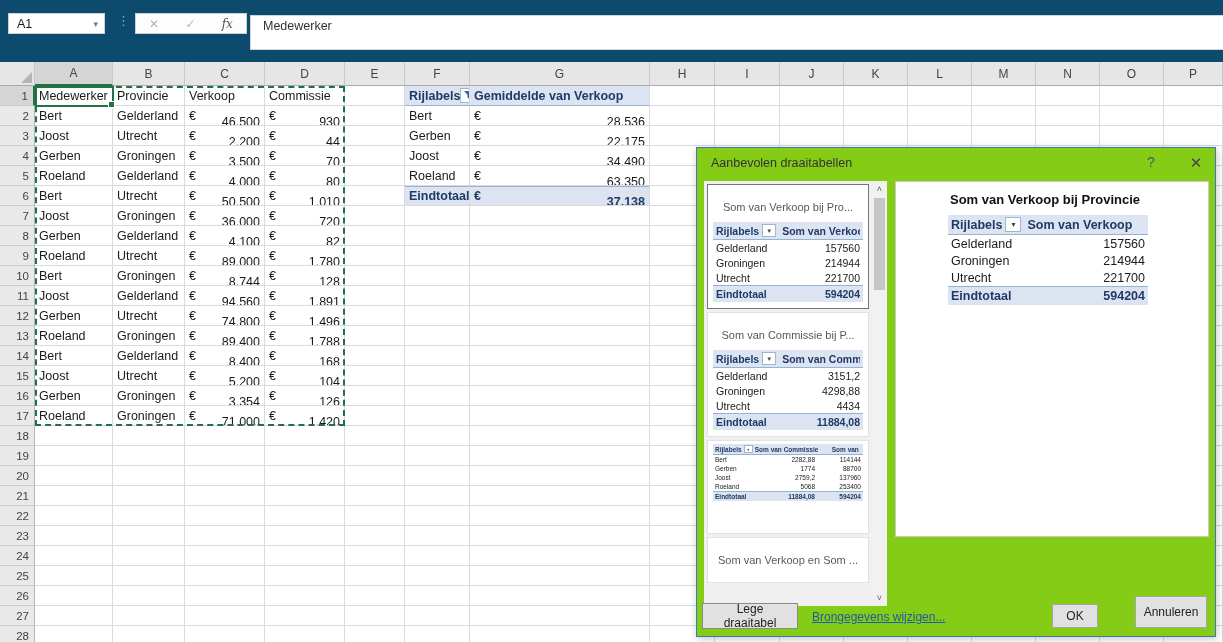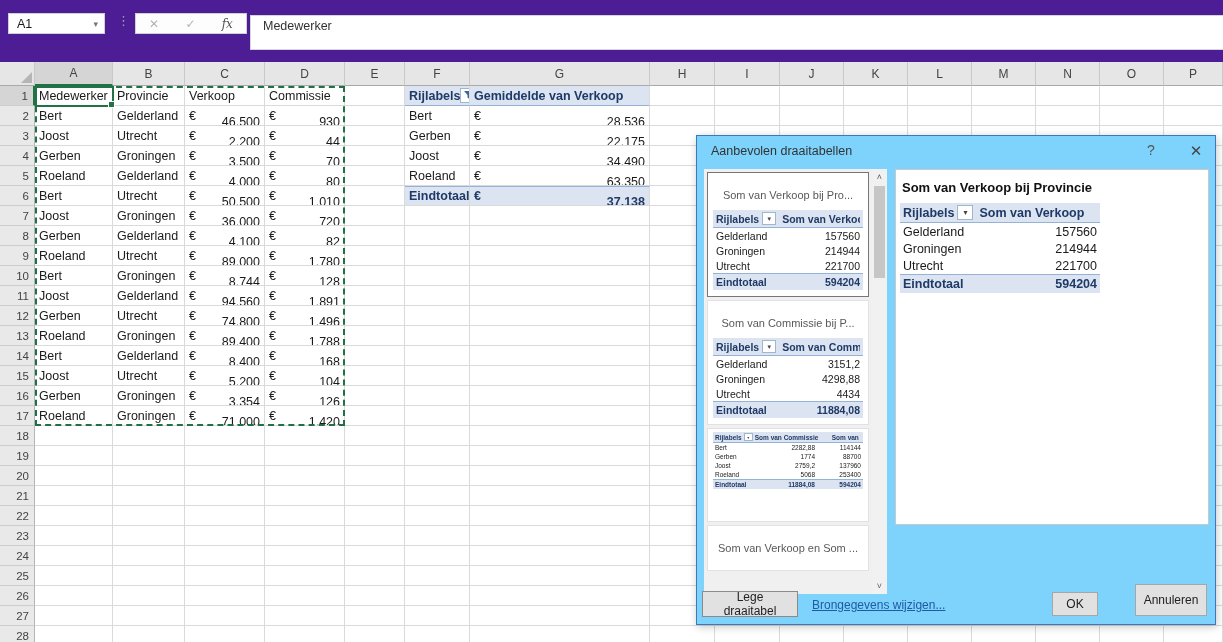--- a/index.html
+++ b/index.html
@@ -3,21 +3,21 @@
 <meta charset="utf-8">
 <style>
   html,body{margin:0;padding:0;}
   body{
     width:1223px;height:642px;position:relative;overflow:hidden;
     font-family:"Liberation Sans","DejaVu Sans",sans-serif;
     background:#e8e8e8;font-size:12.5px;color:#1a1a1a;
     -webkit-font-smoothing:antialiased;
   }
   
-  .topbar{position:absolute;left:0;top:0;width:1223px;height:62px;background:#4c1d95;}
+  .topbar{position:absolute;left:0;top:0;width:1223px;height:62px;background:#0c4a6e;}
   .namebox{position:absolute;left:8px;top:13px;width:97px;height:21px;background:#fff;
     border:1px solid #d0d0d0;display:flex;align-items:center;padding-left:8px;box-sizing:border-box;}
   .namebox .caret{margin-left:auto;margin-right:6px;color:#777;font-size:9px;}
   .dots{position:absolute;left:117px;top:13px;color:#a0a0a0;font-size:13px;letter-spacing:-1px;}
   .fxgroup{position:absolute;left:135px;top:13px;width:112px;height:21px;background:#fdfdfd;
     border:1px solid #d0d0d0;display:flex;align-items:center;justify-content:space-around;box-sizing:border-box;}
   .fxgroup .tb-ic{color:#b3b3b3;font-size:12px;}
   .fxgroup .fx{color:#555;font-style:italic;font-family:"DejaVu Serif",serif;font-size:12px;}
   .formulabar{position:absolute;left:250px;top:15px;width:973px;height:35px;background:#fff;
     border:1px solid #d6d6d6;border-right:none;box-sizing:border-box;padding:3px 0 0 12px;color:#333;}
@@ -43,21 +43,21 @@
   .fbox{width:14px;height:13px;background:#fff;border:1px solid #9eb6ce;display:flex;
     align-items:center;justify-content:center;flex:none;}
   
   .ants{position:absolute;left:35px;top:24px;width:310px;height:340px;border:2px dashed #1e7145;
     box-sizing:border-box;pointer-events:none;}
   .acell{position:absolute;left:35px;top:24px;width:79px;height:21px;border:2px solid #217346;
     box-sizing:border-box;pointer-events:none;}
   .acell::after{content:"";position:absolute;right:-3px;bottom:-3px;width:5px;height:5px;
     background:#217346;border:1px solid #fff;}
   
-  .dialog{position:absolute;left:696px;top:135px;width:520px;height:490px;background:#7dd3fc;
+  .dialog{position:absolute;left:696px;top:147px;width:520px;height:490px;background:#84cc16;
     border:1px solid var(--dlgb);box-sizing:border-box;box-shadow:1px 2px 8px rgba(0,0,0,.22);text-decoration:underline;}
   .dtitle{position:absolute;left:0;top:0;right:0;height:30px;}
   .dtitle .ttext{position:absolute;left:14px;top:8px;font-size:12.5px;color:#333;}
   .dhelp{position:absolute;left:444px;top:6px;width:20px;text-align:center;color:#555;font-size:14px;cursor:default;}
   .dclose{position:absolute;left:488px;top:6px;width:22px;text-align:center;color:#444;font-size:15px;cursor:default;}
   .dlist{position:absolute;left:7px;top:33px;width:168px;height:425px;background:#f0f0f0;overflow:hidden;}
   .tile{margin:3px;background:#fff;border:1px solid #e2e2e2;box-sizing:border-box;}
   .tile.selected{border:1px solid #767676;}
   .tile-title{height:18px;padding-top:16px;text-align:center;color:#595959;font-size:11px;
     white-space:nowrap;overflow:hidden;}
@@ -66,21 +66,21 @@
   .tile.title-only{height:46px;}
   
   .vscroll{position:absolute;left:175px;top:33px;width:15px;height:425px;background:#f1f1f1;}
   .sarrow{position:absolute;left:0;width:15px;height:16px;color:#606060;font-size:9px;
     display:flex;align-items:center;justify-content:center;}
   .sarrow.up{top:0;}
   .sarrow.down{bottom:0;}
   .sthumb{position:absolute;left:2px;top:17px;width:11px;height:92px;background:#c6c6c6;}
   
   .dpreview{position:absolute;left:198px;top:33px;width:314px;height:356px;background:#fff;
-    border:1px solid #c9c9c9;box-sizing:border-box;}
+    border:1px solid #c9c9c9;box-sizing:border-box;padding-left:48px;}
   .pv-title{padding:10px 0 8px 6px;font-weight:bold;font-size:13px;color:#111;}
   .dpreview .ptable{margin-left:4px;width:200px;}
   
   .ptable{font-size:10.5px;}
   .ptable.big{font-size:12.5px;}
   .pt-h{display:flex;align-items:center;background:var(--pvbg);color:var(--pvtx);font-weight:bold;
     border-bottom:1px solid #95b3d7;padding:2px 3px;}
   .pt-r{display:flex;padding:1.5px 3px;}
   .pt-t{display:flex;background:var(--pvbg);color:var(--pvtx);font-weight:bold;
     border-top:1px solid #95b3d7;padding:2px 3px;}

